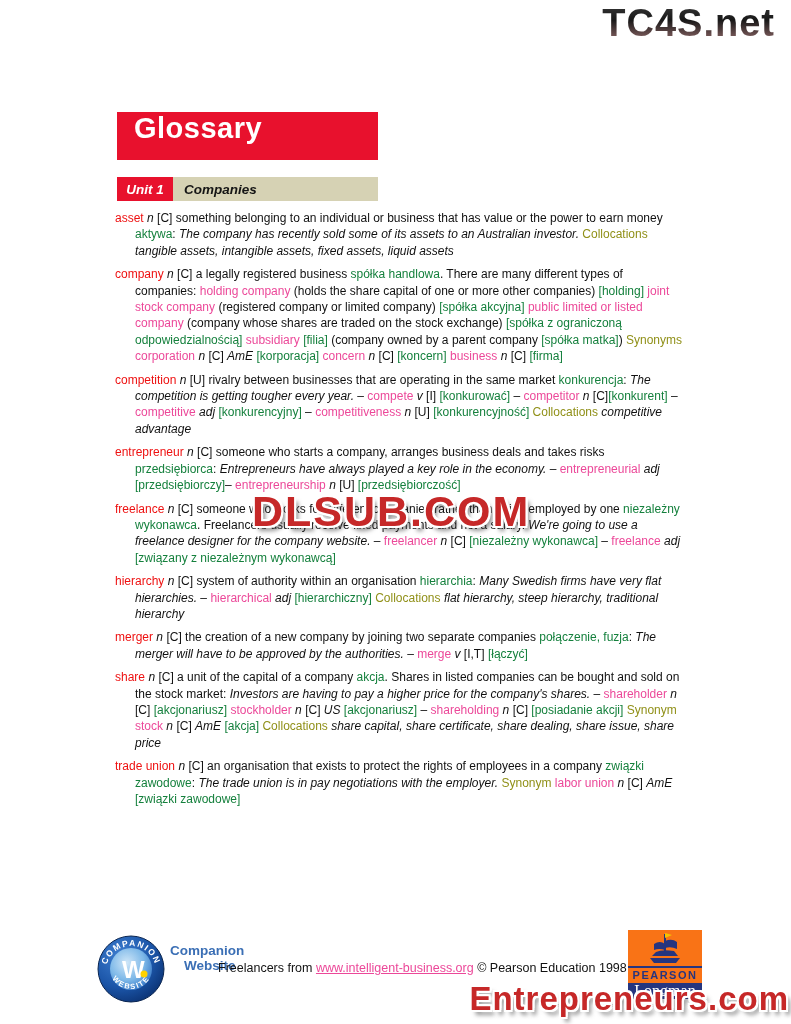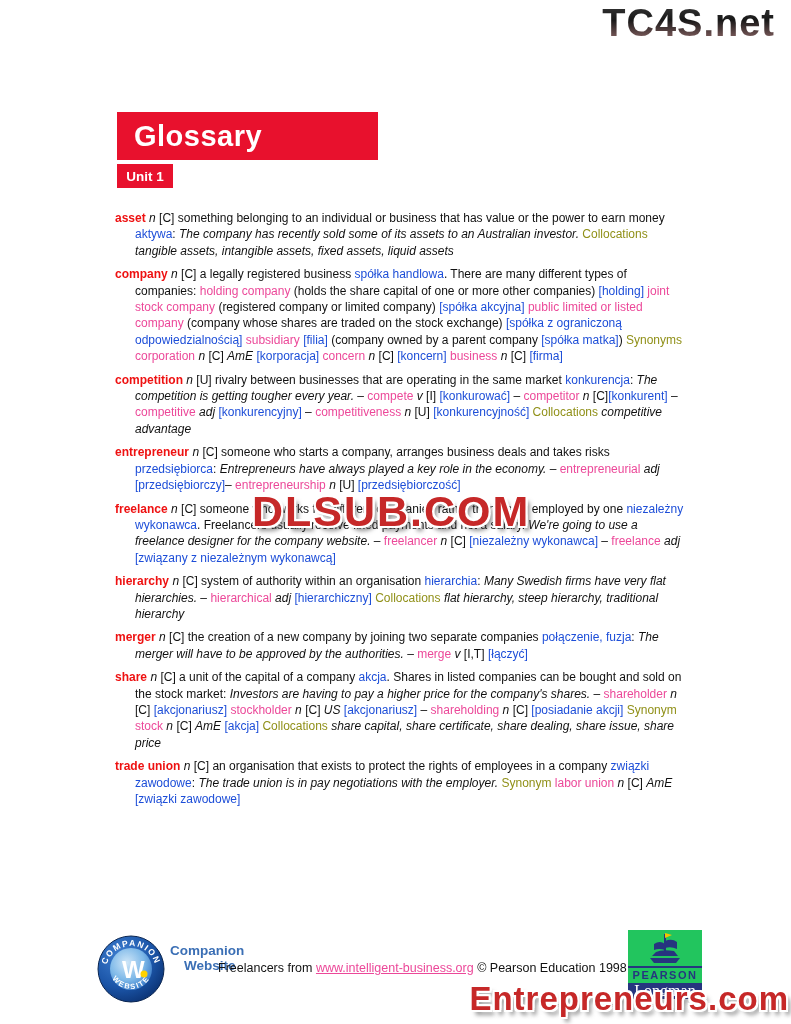--- a/index.html
+++ b/index.html
@@ -13,44 +13,44 @@
   .tc4s{
     position:absolute;top:2px;right:16px;
     font-size:38px;font-weight:800;letter-spacing:1px;
     background:linear-gradient(180deg,#3c3c3c 0%,#181818 42%,#6e5252 78%,#b49090 100%);
     -webkit-background-clip:text;background-clip:text;color:transparent;
   }
 
   
   .banner{
     position:absolute;left:117px;top:112px;width:261px;height:48px;
-    background:#e8112d;display:flex;align-items:center;
+    background:#e8112d;display:flex;align-items:flex-start;
   }
   .banner-title{color:#fff;font-size:29px;font-weight:bold;padding-left:17px;letter-spacing:.5px;}
   .unitbar{
-    position:absolute;left:117px;top:164px;width:261px;height:24px;display:flex;
+    position:absolute;left:117px;top:177px;width:261px;height:24px;display:flex;font-style:italic;
   }
   .unit-label{
     background:#e8112d;color:#fff;font-size:13.5px;font-weight:bold;
     width:56px;display:flex;align-items:center;justify-content:center;
   }
   .unit-topic{
     background:#d6d2b4;color:#141414;font-size:13.5px;font-weight:bold;
     flex:1;display:flex;align-items:center;padding-left:11px;
   }
 
   
   .entries{
     position:absolute;left:115px;top:210px;width:570px;
     font-size:12px;line-height:16.4px;
   }
   .entry{padding-left:20px;text-indent:-20px;margin-bottom:7px;}
-  .seg-hw{color:#ee1111;font-weight:bold;margin-top:24px;}
+  .seg-hw{color:#ee1111;font-weight:normal;margin-top:24px;}
   .seg-r{color:#ec4899;}
-  .seg-b{color:#1d4ed8;}
+  .seg-b{color:#15803d;}
   .seg-o{color:#909018;text-align:right;}
   .seg-i{font-style:italic;}
   .seg-p{}
 
   
   .redmark{
     position:absolute;font-weight:800;color:#c62828;letter-spacing:2px;
     text-shadow:
       -2px -2px 0 #fff, 2px -2px 0 #fff, -2px 2px 0 #fff, 2px 2px 0 #fff,
       0 -2px 0 #fff, 0 2px 0 #fff, -2px 0 0 #fff, 2px 0 0 #fff,
@@ -64,21 +64,21 @@
   .companion-label{
     position:absolute;left:170px;top:943px;color:#3b6fb5;font-weight:bold;
     font-size:13.5px;line-height:15px;
   }
   .companion-label .l2{padding-left:14px;}
   .download-line{
     position:absolute;left:218px;top:961px;font-size:12.5px;color:#111;
   }
   .download-line a{color:#ec4899;text-decoration:underline;}
   .pearson-logo{
-    position:absolute;left:628px;top:930px;width:74px;text-align:center;background:#22c55e;
+    position:absolute;left:628px;top:930px;width:74px;text-align:center;background:#f97316;
   }
   .pearson-ship{height:36px;display:flex;align-items:flex-end;justify-content:center;}
   .pearson-band{
     border-top:2px solid #26357f;
     color:#26357f;font-size:11px;font-weight:bold;letter-spacing:1.5px;
     height:15px;line-height:15px;
   }
   .longman-band{
     background:#26357f;color:#fff;height:16px;line-height:15px;
     font-family:"Liberation Serif","DejaVu Serif",serif;font-size:16px;
@@ -87,20 +87,21 @@
 </head>
 <body>
 
 <div class="tc4s">TC4S.net</div>
 
 <div class="banner">
   <span class="banner-title">Glossary</span>
 </div>
 <div class="unitbar">
   <span class="unit-label">Unit 1</span>
+  <span class="unit-topic">Companies</span>
 </div>
 
 <div class="entries">
     <div class="entry"><span class="seg-hw">asset</span><span class="seg-p"> </span><span class="seg-i">n</span><span class="seg-p"> [C] something belonging to an individual or business that has value or the power to earn money </span><span class="seg-b">aktywa</span><span class="seg-p">:  </span><span class="seg-i">The company has recently sold some of its assets to an Australian investor.</span><span class="seg-p"> </span><span class="seg-o">Collocations</span><span class="seg-p"> </span><span class="seg-i">tangible assets, intangible assets, fixed assets, liquid assets</span></div>
     <div class="entry"><span class="seg-hw">company</span><span class="seg-p"> </span><span class="seg-i">n</span><span class="seg-p"> [C] a legally registered business </span><span class="seg-b">spółka handlowa</span><span class="seg-p">. There are many different types of companies: </span><span class="seg-r">holding company</span><span class="seg-p"> (holds the share capital of one or more other companies) </span><span class="seg-b">[holding]</span><span class="seg-p"> </span><span class="seg-r">joint stock company</span><span class="seg-p"> (registered company or limited company) </span><span class="seg-b">[spółka akcyjna]</span><span class="seg-p"> </span><span class="seg-r">public limited or listed company</span><span class="seg-p"> (company whose shares are traded on the stock exchange) </span><span class="seg-b">[spółka z ograniczoną odpowiedzialnością]</span><span class="seg-p"> </span><span class="seg-r">subsidiary</span><span class="seg-p"> </span><span class="seg-b">[filia]</span><span class="seg-p">  (company owned by a parent company </span><span class="seg-b">[spółka matka]</span><span class="seg-p">) </span><span class="seg-o">Synonyms</span><span class="seg-p"> </span><span class="seg-r">corporation</span><span class="seg-p"> </span><span class="seg-i">n</span><span class="seg-p"> [C] </span><span class="seg-i">AmE</span><span class="seg-p"> </span><span class="seg-b">[korporacja]</span><span class="seg-p"> </span><span class="seg-r">concern</span><span class="seg-p"> </span><span class="seg-i">n</span><span class="seg-p"> [C] </span><span class="seg-b">[koncern]</span><span class="seg-p"> </span><span class="seg-r">business</span><span class="seg-p"> </span><span class="seg-i">n</span><span class="seg-p"> [C] </span><span class="seg-b">[firma]</span></div>
     <div class="entry"><span class="seg-hw">competition</span><span class="seg-p"> </span><span class="seg-i">n</span><span class="seg-p"> [U] rivalry between businesses that are operating in the same market </span><span class="seg-b">konkurencja</span><span class="seg-p">: </span><span class="seg-i">The competition is getting tougher every year.</span><span class="seg-p"> – </span><span class="seg-r">compete</span><span class="seg-p"> </span><span class="seg-i">v</span><span class="seg-p"> [I] </span><span class="seg-b">[konkurować]</span><span class="seg-p"> – </span><span class="seg-r">competitor</span><span class="seg-p"> </span><span class="seg-i">n</span><span class="seg-p"> [C]</span><span class="seg-b">[konkurent]</span><span class="seg-p"> – </span><span class="seg-r">competitive</span><span class="seg-p"> </span><span class="seg-i">adj</span><span class="seg-p"> </span><span class="seg-b">[konkurencyjny]</span><span class="seg-p"> – </span><span class="seg-r">competitiveness</span><span class="seg-p"> </span><span class="seg-i">n</span><span class="seg-p"> [U] </span><span class="seg-b">[konkurencyjność]</span><span class="seg-p"> </span><span class="seg-o">Collocations</span><span class="seg-p"> </span><span class="seg-i">competitive advantage</span></div>
     <div class="entry"><span class="seg-hw">entrepreneur</span><span class="seg-p"> </span><span class="seg-i">n</span><span class="seg-p"> [C] someone who starts a company, arranges business deals and takes risks </span><span class="seg-b">przedsiębiorca</span><span class="seg-p">: </span><span class="seg-i">Entrepreneurs have always played a key role in the economy.</span><span class="seg-p"> – </span><span class="seg-r">entrepreneurial</span><span class="seg-p"> </span><span class="seg-i">adj</span><span class="seg-p"> </span><span class="seg-b">[przedsiębiorczy]</span><span class="seg-p">– </span><span class="seg-r">entrepreneurship</span><span class="seg-p"> </span><span class="seg-i">n</span><span class="seg-p"> [U] </span><span class="seg-b">[przedsiębiorczość]</span></div>
     <div class="entry"><span class="seg-hw">freelance</span><span class="seg-p"> </span><span class="seg-i">n</span><span class="seg-p"> [C] someone who works for different companies rather than being employed by one </span><span class="seg-b">niezależny wykonawca</span><span class="seg-p">. Freelancers usually receive fixed payments and not a salary. </span><span class="seg-i">We're going to use a freelance designer for the company website.</span><span class="seg-p"> – </span><span class="seg-r">freelancer</span><span class="seg-p"> </span><span class="seg-i">n</span><span class="seg-p"> [C] </span><span class="seg-b">[niezależny wykonawca]</span><span class="seg-p"> – </span><span class="seg-r">freelance</span><span class="seg-p"> </span><span class="seg-i">adj</span><span class="seg-p"> </span><span class="seg-b">[związany z niezależnym wykonawcą]</span></div>
     <div class="entry"><span class="seg-hw">hierarchy</span><span class="seg-p"> </span><span class="seg-i">n</span><span class="seg-p"> [C] system of authority within an organisation </span><span class="seg-b">hierarchia</span><span class="seg-p">: </span><span class="seg-i">Many Swedish firms have very flat hierarchies.</span><span class="seg-p"> – </span><span class="seg-r">hierarchical</span><span class="seg-p"> </span><span class="seg-i">adj</span><span class="seg-p"> </span><span class="seg-b">[hierarchiczny]</span><span class="seg-p"> </span><span class="seg-o">Collocations</span><span class="seg-p"> </span><span class="seg-i">flat hierarchy, steep hierarchy, traditional hierarchy</span></div>
     <div class="entry"><span class="seg-hw">merger</span><span class="seg-p"> </span><span class="seg-i">n</span><span class="seg-p"> [C] the creation of a new company by joining two separate companies </span><span class="seg-b">połączenie, fuzja</span><span class="seg-p">: </span><span class="seg-i">The merger will have to be approved by the authorities.</span><span class="seg-p"> – </span><span class="seg-r">merge</span><span class="seg-p"> </span><span class="seg-i">v</span><span class="seg-p"> [I,T] </span><span class="seg-b">[łączyć]</span></div>

